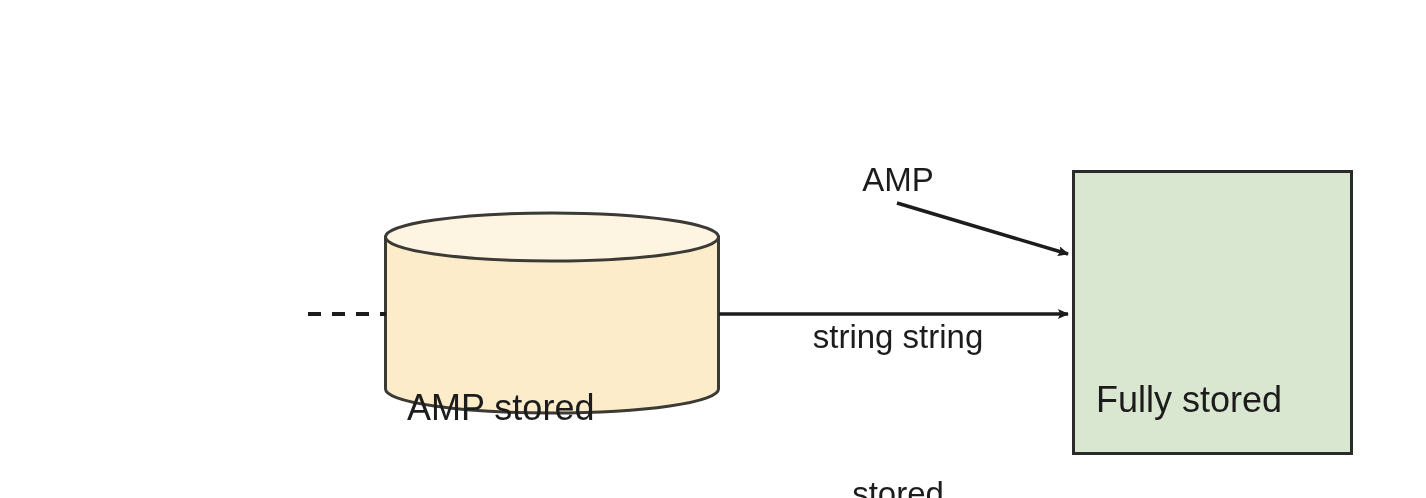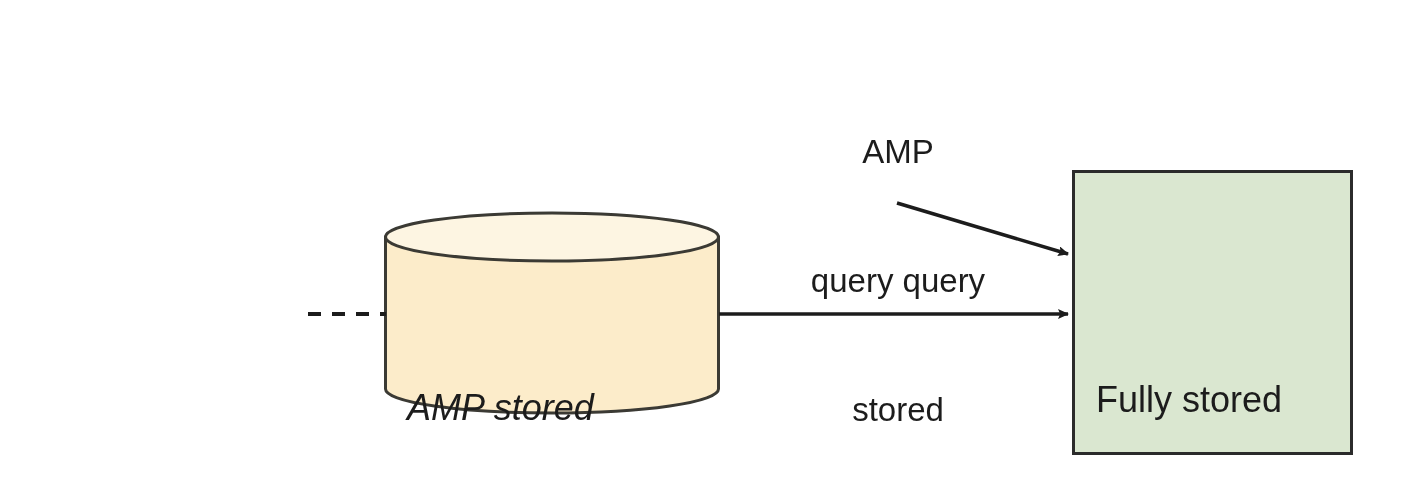--- a/index.html
+++ b/index.html
@@ -39,41 +39,41 @@
     font-size: 39px;
   }
   #cylinder-text {
     left: 407px;
     top: 280px;
     font-size: 36px;
     line-height: 51px;
   }
   #cylinder-text .line {
     display: block;
-    font-style: italic;
   }
   #greenbox-text {
     left: 1096px;
     top: 272px;
     font-size: 36px;
     line-height: 51px;
   }
   #greenbox-text .line {
     display: block;
   }
   #label-query-params {
     left: 778px;
     top: 44px;
     width: 240px;
     text-align: center;
     font-size: 33px;
     line-height: 43px;
   }
   #label-query-params .line {
     display: block;
+    margin-top: 28px;
   }
 </style>
 </head>
 <body>
 
 <div id="canvas">
 
   <svg class="svg-layer" viewBox="0 0 1426 498" xmlns="http://www.w3.org/2000/svg">
     <defs>
       <marker id="arrowFilled" markerWidth="12" markerHeight="12" refX="10" refY="5" orient="auto" markerUnits="userSpaceOnUse">
@@ -98,21 +98,21 @@
   </svg>
 
 
   <div class="txt" id="cylinder-text">
     <span class="line">AMP stored</span>
     
   </div>
 
   <div class="txt" id="label-query-params">
     <span class="line">AMP</span>
-    <span class="line">query query</span>
+    <span class="line">string string</span>
     <span class="line">stored</span>
   </div>
 
   <div class="txt" id="greenbox-text">
     <span class="line">Fully stored</span>
     
   </div>
 
 </div>
 

